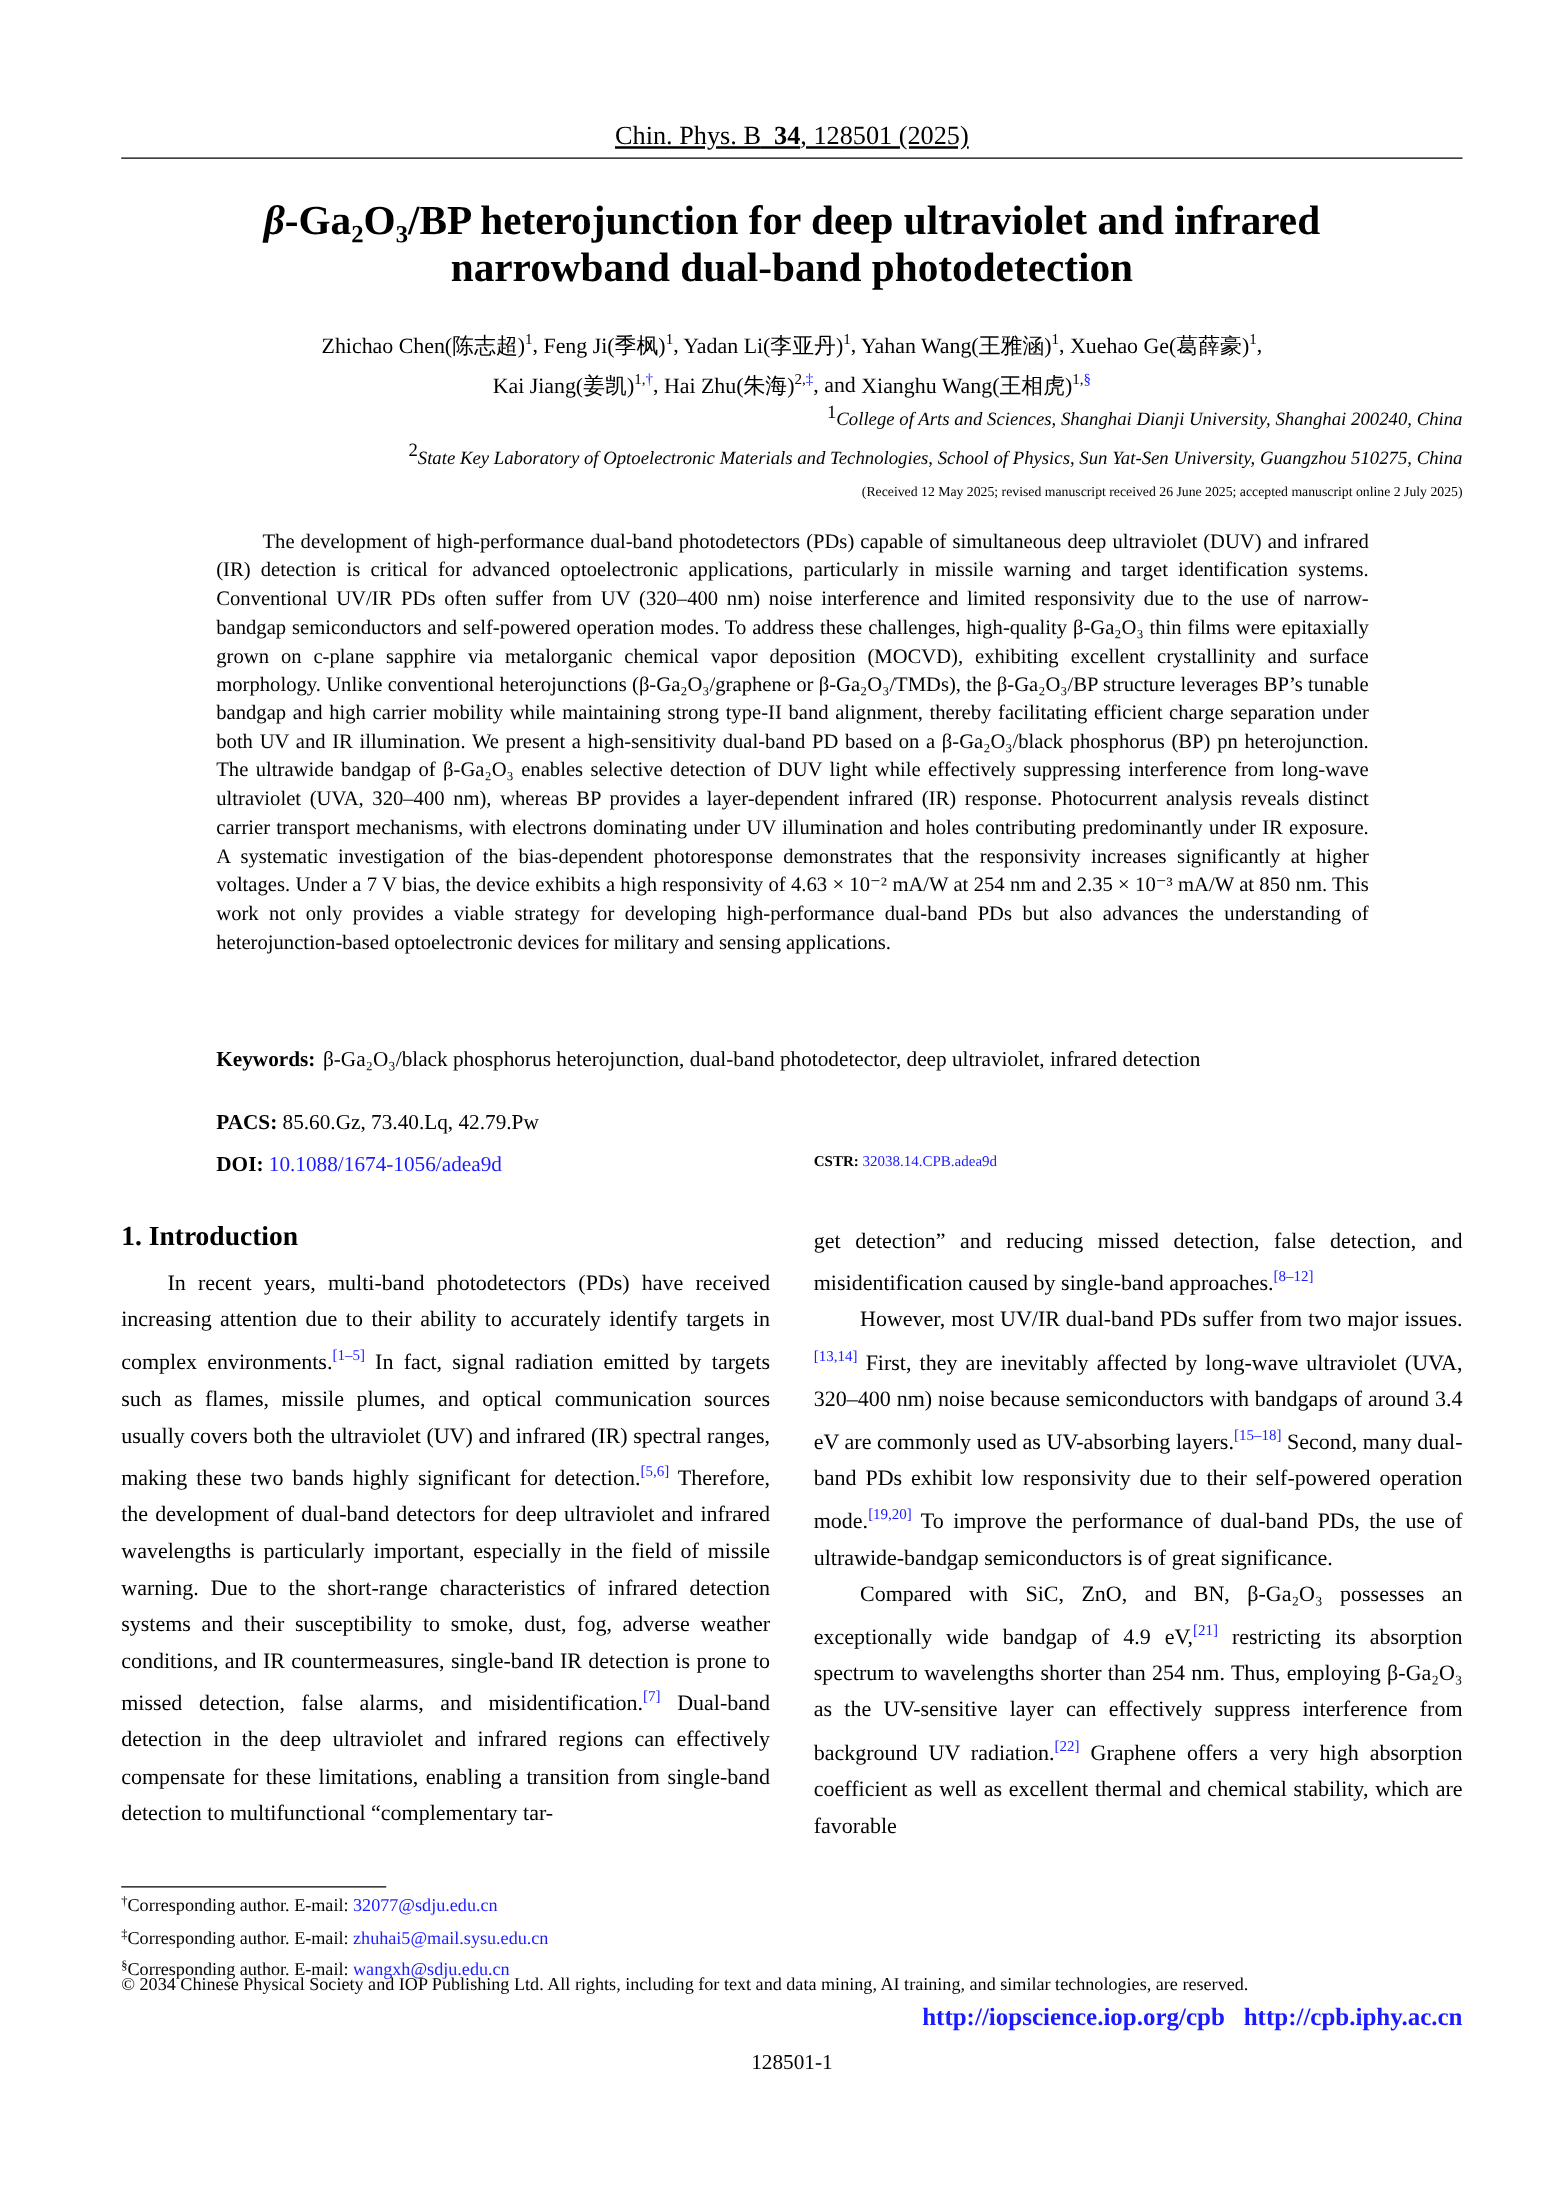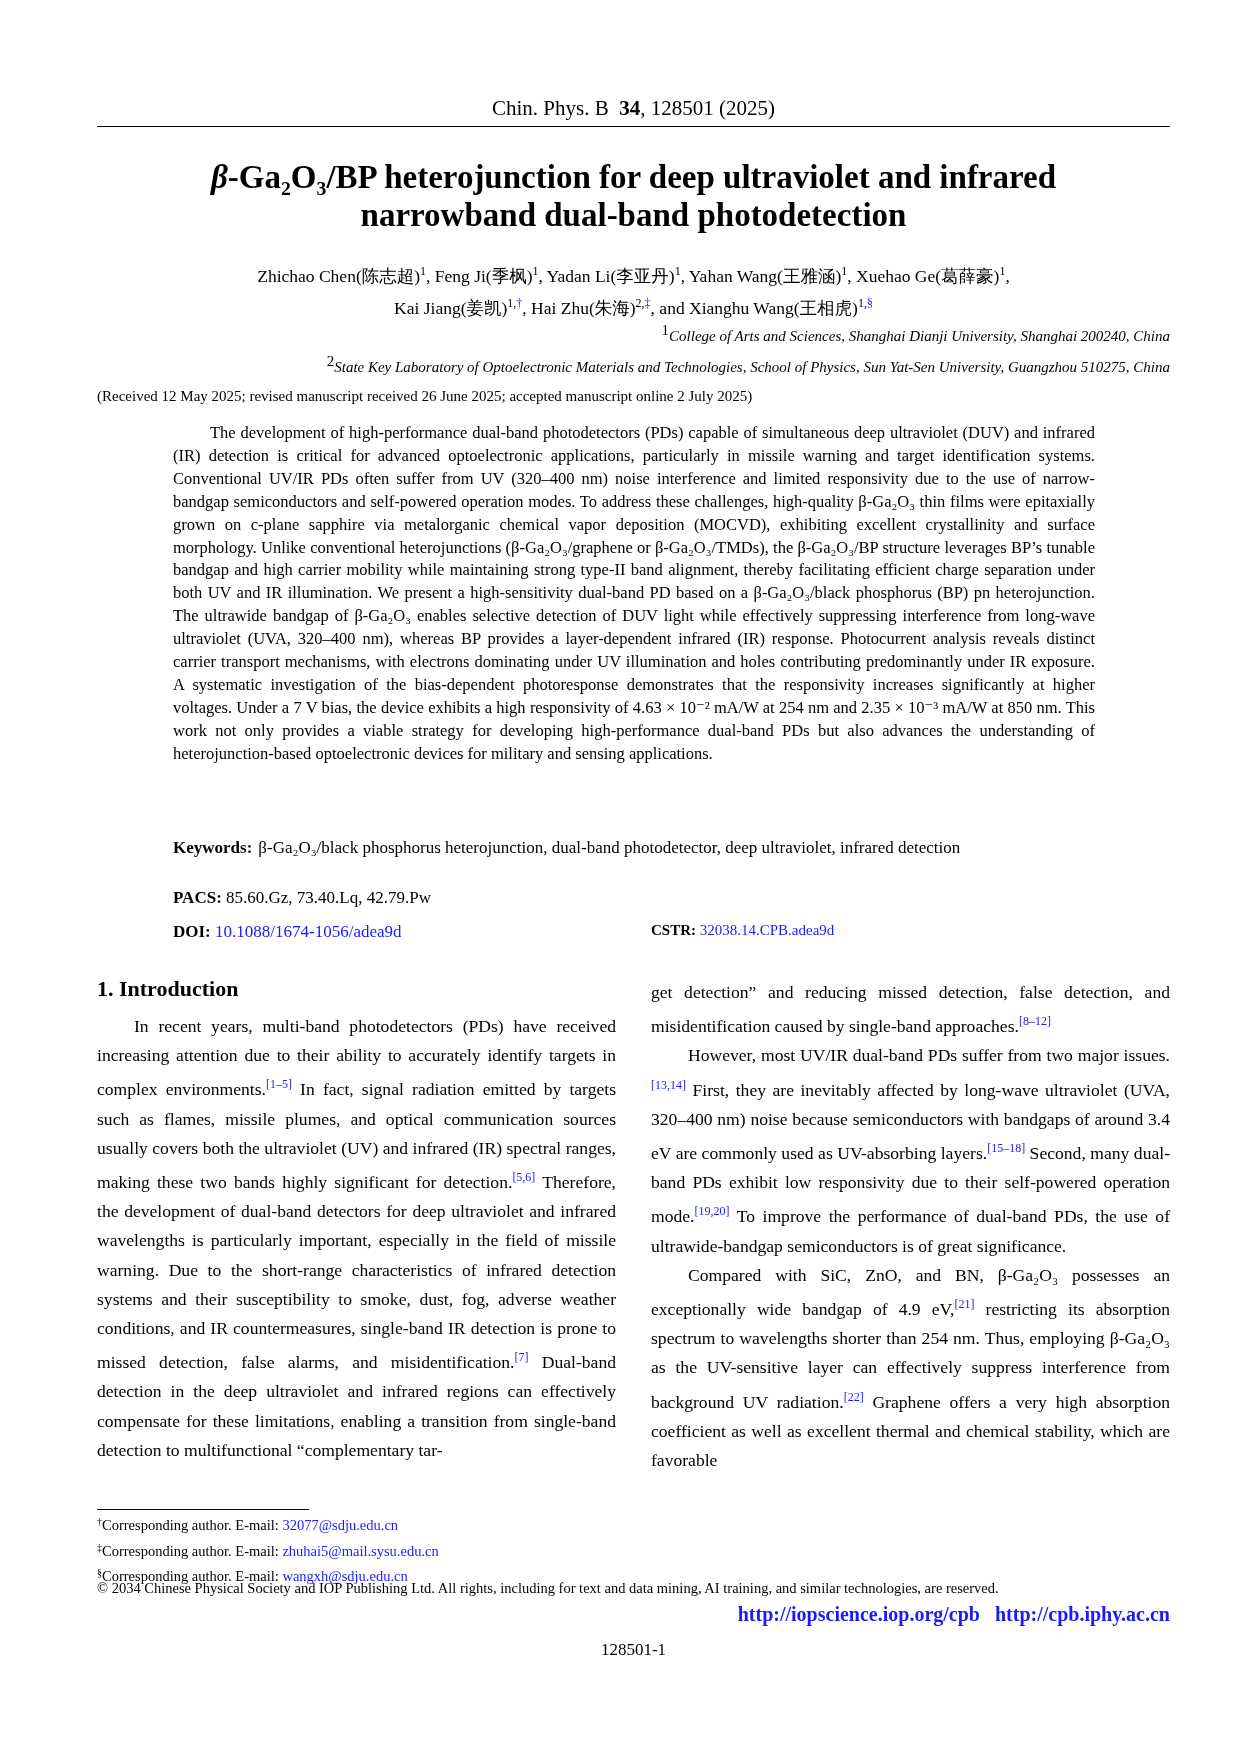--- a/index.html
+++ b/index.html
@@ -1,33 +1,33 @@
 <!DOCTYPE html>
 <html><head>
 <meta charset="utf-8">
 <style>
   html, body { margin: 0; padding: 0; background: #ffffff; }
   body { width: 1241px; height: 1754px; position: relative; overflow: hidden;
          font-family: "Liberation Serif", "DejaVu Serif", serif; color: #000; }
   a, .link { color: #1a1aff; text-decoration: none; }
   .abs { position: absolute; }
-  #running-head { left: 97px; width: 1073px; top: 96px; text-align: center; font-size: 21px; }
+  #running-head { left: 97px; width: 1073px; top: 96px; text-align: center; font-size: 21px; text-decoration: underline; }
   #head-rule { left: 97px; width: 1073px; top: 126px; height: 0; border-top: 1.5px solid #000; }
   #title { left: 97px; width: 1073px; top: 158px; text-align: center; font-size: 33px; font-weight: bold; line-height: 38px; }
   #authors { left: 130px; width: 1007px; top: 258px; text-align: center; font-size: 17.5px; line-height: 27px; }
   #affils { left: 97px; width: 1073px; top: 318px; text-align: right; font-size: 15px; font-style: italic; line-height: 25px; }
   #affils sup { font-style: normal; font-size: 15px; vertical-align: 6px; }
-  #received { left: 97px; width: 1073px; top: 388px; text-align: left; font-size: 15px; }
+  #received { left: 97px; width: 1073px; top: 388px; text-align: right; font-size: 11px; }
   #abstract { left: 173px; width: 922px; top: 422px; font-size: 16.5px; line-height: 22.9px; text-align: justify; text-indent: 37px; }
   #keywords { left: 173px; width: 922px; top: 836px; font-size: 17px; line-height: 24px; }
   #keywords .kw-row { display: flex; }
   #keywords .kw-label { font-weight: bold; white-space: nowrap; margin-right: 6px; }
   #pacs { left: 173px; top: 888px; font-size: 17px; }
   #doi { left: 173px; top: 922px; font-size: 17px; }
-  #cstr { left: 651px; top: 922px; font-size: 15px; }
+  #cstr { left: 651px; top: 922px; font-size: 12px; }
   .bold { font-weight: bold; }
   #sec-title { left: 97px; top: 976px; font-size: 22px; font-weight: bold; }
   .col { font-size: 17.6px; line-height: 29.2px; text-align: justify; }
   #col-left { left: 97px; width: 519px; top: 1012px; }
   #col-right { left: 651px; width: 519px; top: 978px; }
   .col p { margin: 0; }
   .indent { text-indent: 37px; }
   .cite { color: #1a1aff; font-size: 12px; vertical-align: 7px; }
   #fn-rule { left: 97px; width: 212px; top: 1509px; border-top: 1px solid #000; }
   #footnotes { left: 97px; top: 1511px; font-size: 14.5px; line-height: 22.5px; }

